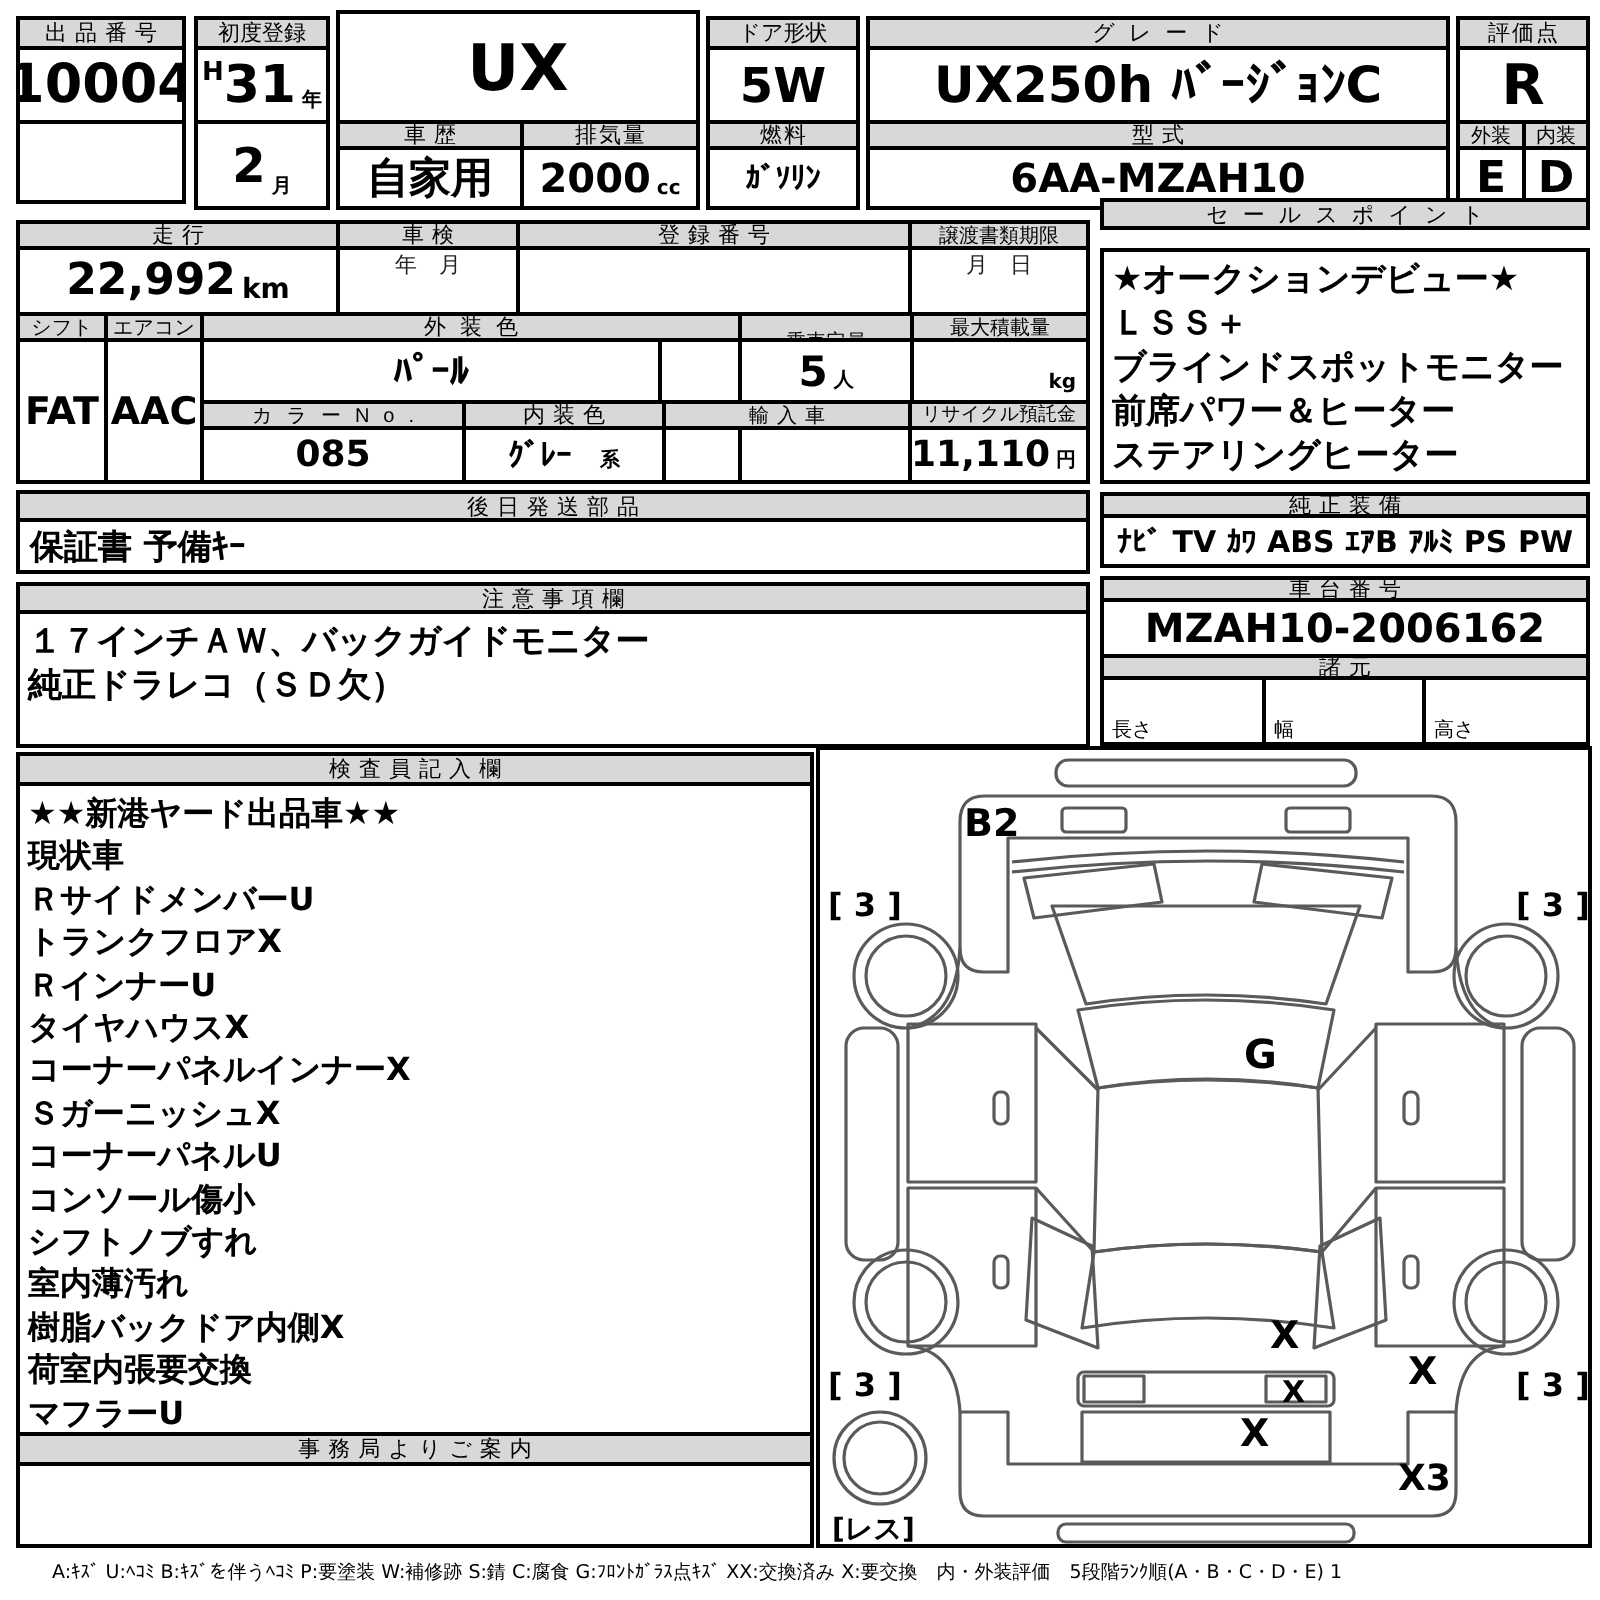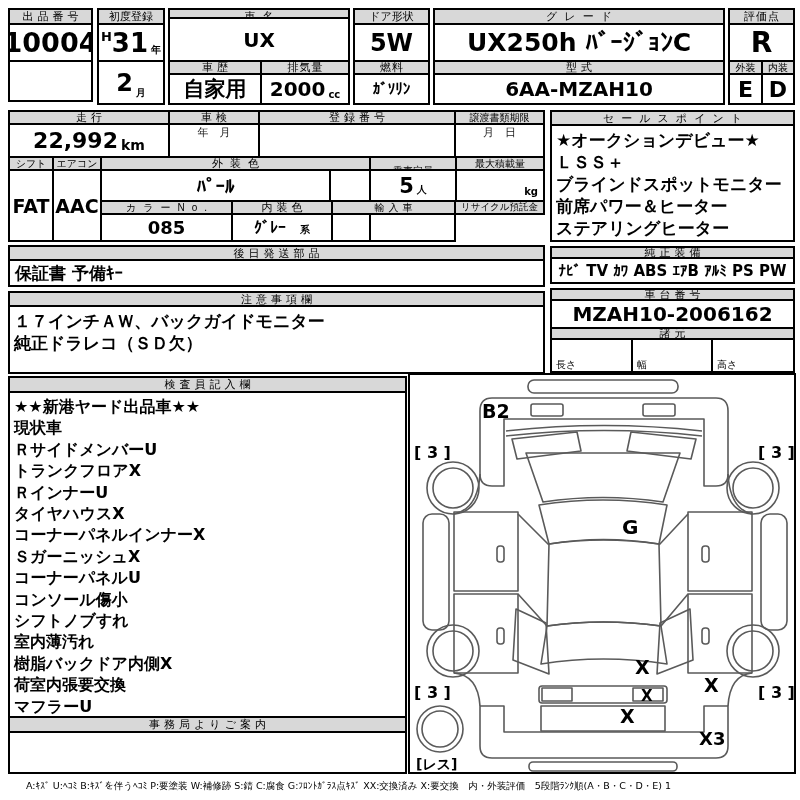--- a/index.html
+++ b/index.html
@@ -41,21 +41,21 @@
     <span style="font-size:13px;align-self:flex-start;padding-top:4px">H</span>
       <span style="font-size:26px">31</span>
       <span class="unit">年</span>
   </div>
   <div class="cell val" style="left:97px;top:60px;width:68px;height:45px">
     <span style="font-size:24px">2</span>
       <span class="unit">月</span>
   </div>
 
   <div class="cell hdr ls6" style="left:168px;top:8px;width:182px;height:17px">車名</div>
-  <div class="cell val" style="left:168px;top:17px;width:182px;height:45px;font-size:20px">UX</div>
+  <div class="cell val" style="left:168px;top:5px;width:182px;height:57px;font-size:32px">UX</div>
   <div class="cell hdr" style="left:168px;top:60px;width:94px;height:15px">車歴</div>
   <div class="cell val" style="left:168px;top:73px;width:94px;height:32px;font-size:21px">自家用</div>
   <div class="cell hdr ls1" style="left:260px;top:60px;width:90px;height:15px">排気量</div>
   <div class="cell val" style="left:260px;top:73px;width:90px;height:32px">
     <span style="font-size:20px">2000</span>
       <span class="unit">cc</span>
   </div>
 
   <div class="cell hdr ls0" style="left:353px;top:8px;width:77px;height:17px">ドア形状</div>
   <div class="cell val" style="left:353px;top:23px;width:77px;height:39px;font-size:24px">5W</div>
@@ -112,31 +112,35 @@
   <div class="cell val" style="left:100px;top:213px;width:133px;height:29px;font-size:18px">085</div>
   <div class="cell hdr" style="left:231px;top:200px;width:102px;height:15px">内装色</div>
   <div class="cell val" style="left:231px;top:213px;width:102px;height:29px">
     <span style="font-size:16px">ｸﾞﾚｰ</span>
       <span class="unit" style="margin-left:14px">系</span>
   </div>
   <div class="cell hdr" style="left:331px;top:200px;width:125px;height:15px;font-size:10px">輸入車</div>
   <div class="cell" style="left:331px;top:213px;width:40px;height:29px"></div>
   <div class="cell" style="left:369px;top:213px;width:87px;height:29px"></div>
   <div class="cell hdr ls0" style="left:454px;top:200px;width:91px;height:15px;font-size:9.5px">リサイクル預託金</div>
+  <div class="cell val right" style="left:454px;top:213px;width:91px;height:29px">
+    <span style="font-size:18px">11,110</span>
+      <span class="unit">円</span>
+  </div>
 
   <div class="cell hdr" style="left:8px;top:245px;width:537px;height:16px">後日発送部品</div>
   <div class="cell val left" style="left:8px;top:259px;width:537px;height:28px;font-size:17px">保証書 予備ｷｰ</div>
 
   <div class="cell hdr" style="left:8px;top:291px;width:537px;height:16px">注意事項欄</div>
   <div class="cell lines" style="left:8px;top:305px;width:537px;height:69px">
     <div>１７インチＡＷ、バックガイドモニター</div>
     <div>純正ドラレコ（ＳＤ欠）</div>
   </div>
 
-  <div class="cell hdr ls6" style="left:550px;top:110px;width:245px;height:16px">セールスポイント</div>
+  <div class="cell hdr ls6" style="left:550px;top:99px;width:245px;height:16px">セールスポイント</div>
   <div class="cell lines" style="left:550px;top:124px;width:245px;height:118px">
     <div>★オークションデビュー★</div>
     <div>ＬＳＳ＋</div>
     <div>ブラインドスポットモニター</div>
     <div>前席パワー＆ヒーター</div>
     <div>ステアリングヒーター</div>
   </div>
 
   <div class="cell hdr" style="left:550px;top:246px;width:245px;height:13px">純正装備</div>
   <div class="cell val" style="left:550px;top:257px;width:245px;height:27px;font-size:15px">ﾅﾋﾞ TV ｶﾜ ABS ｴｱB ｱﾙﾐ PS PW</div>

